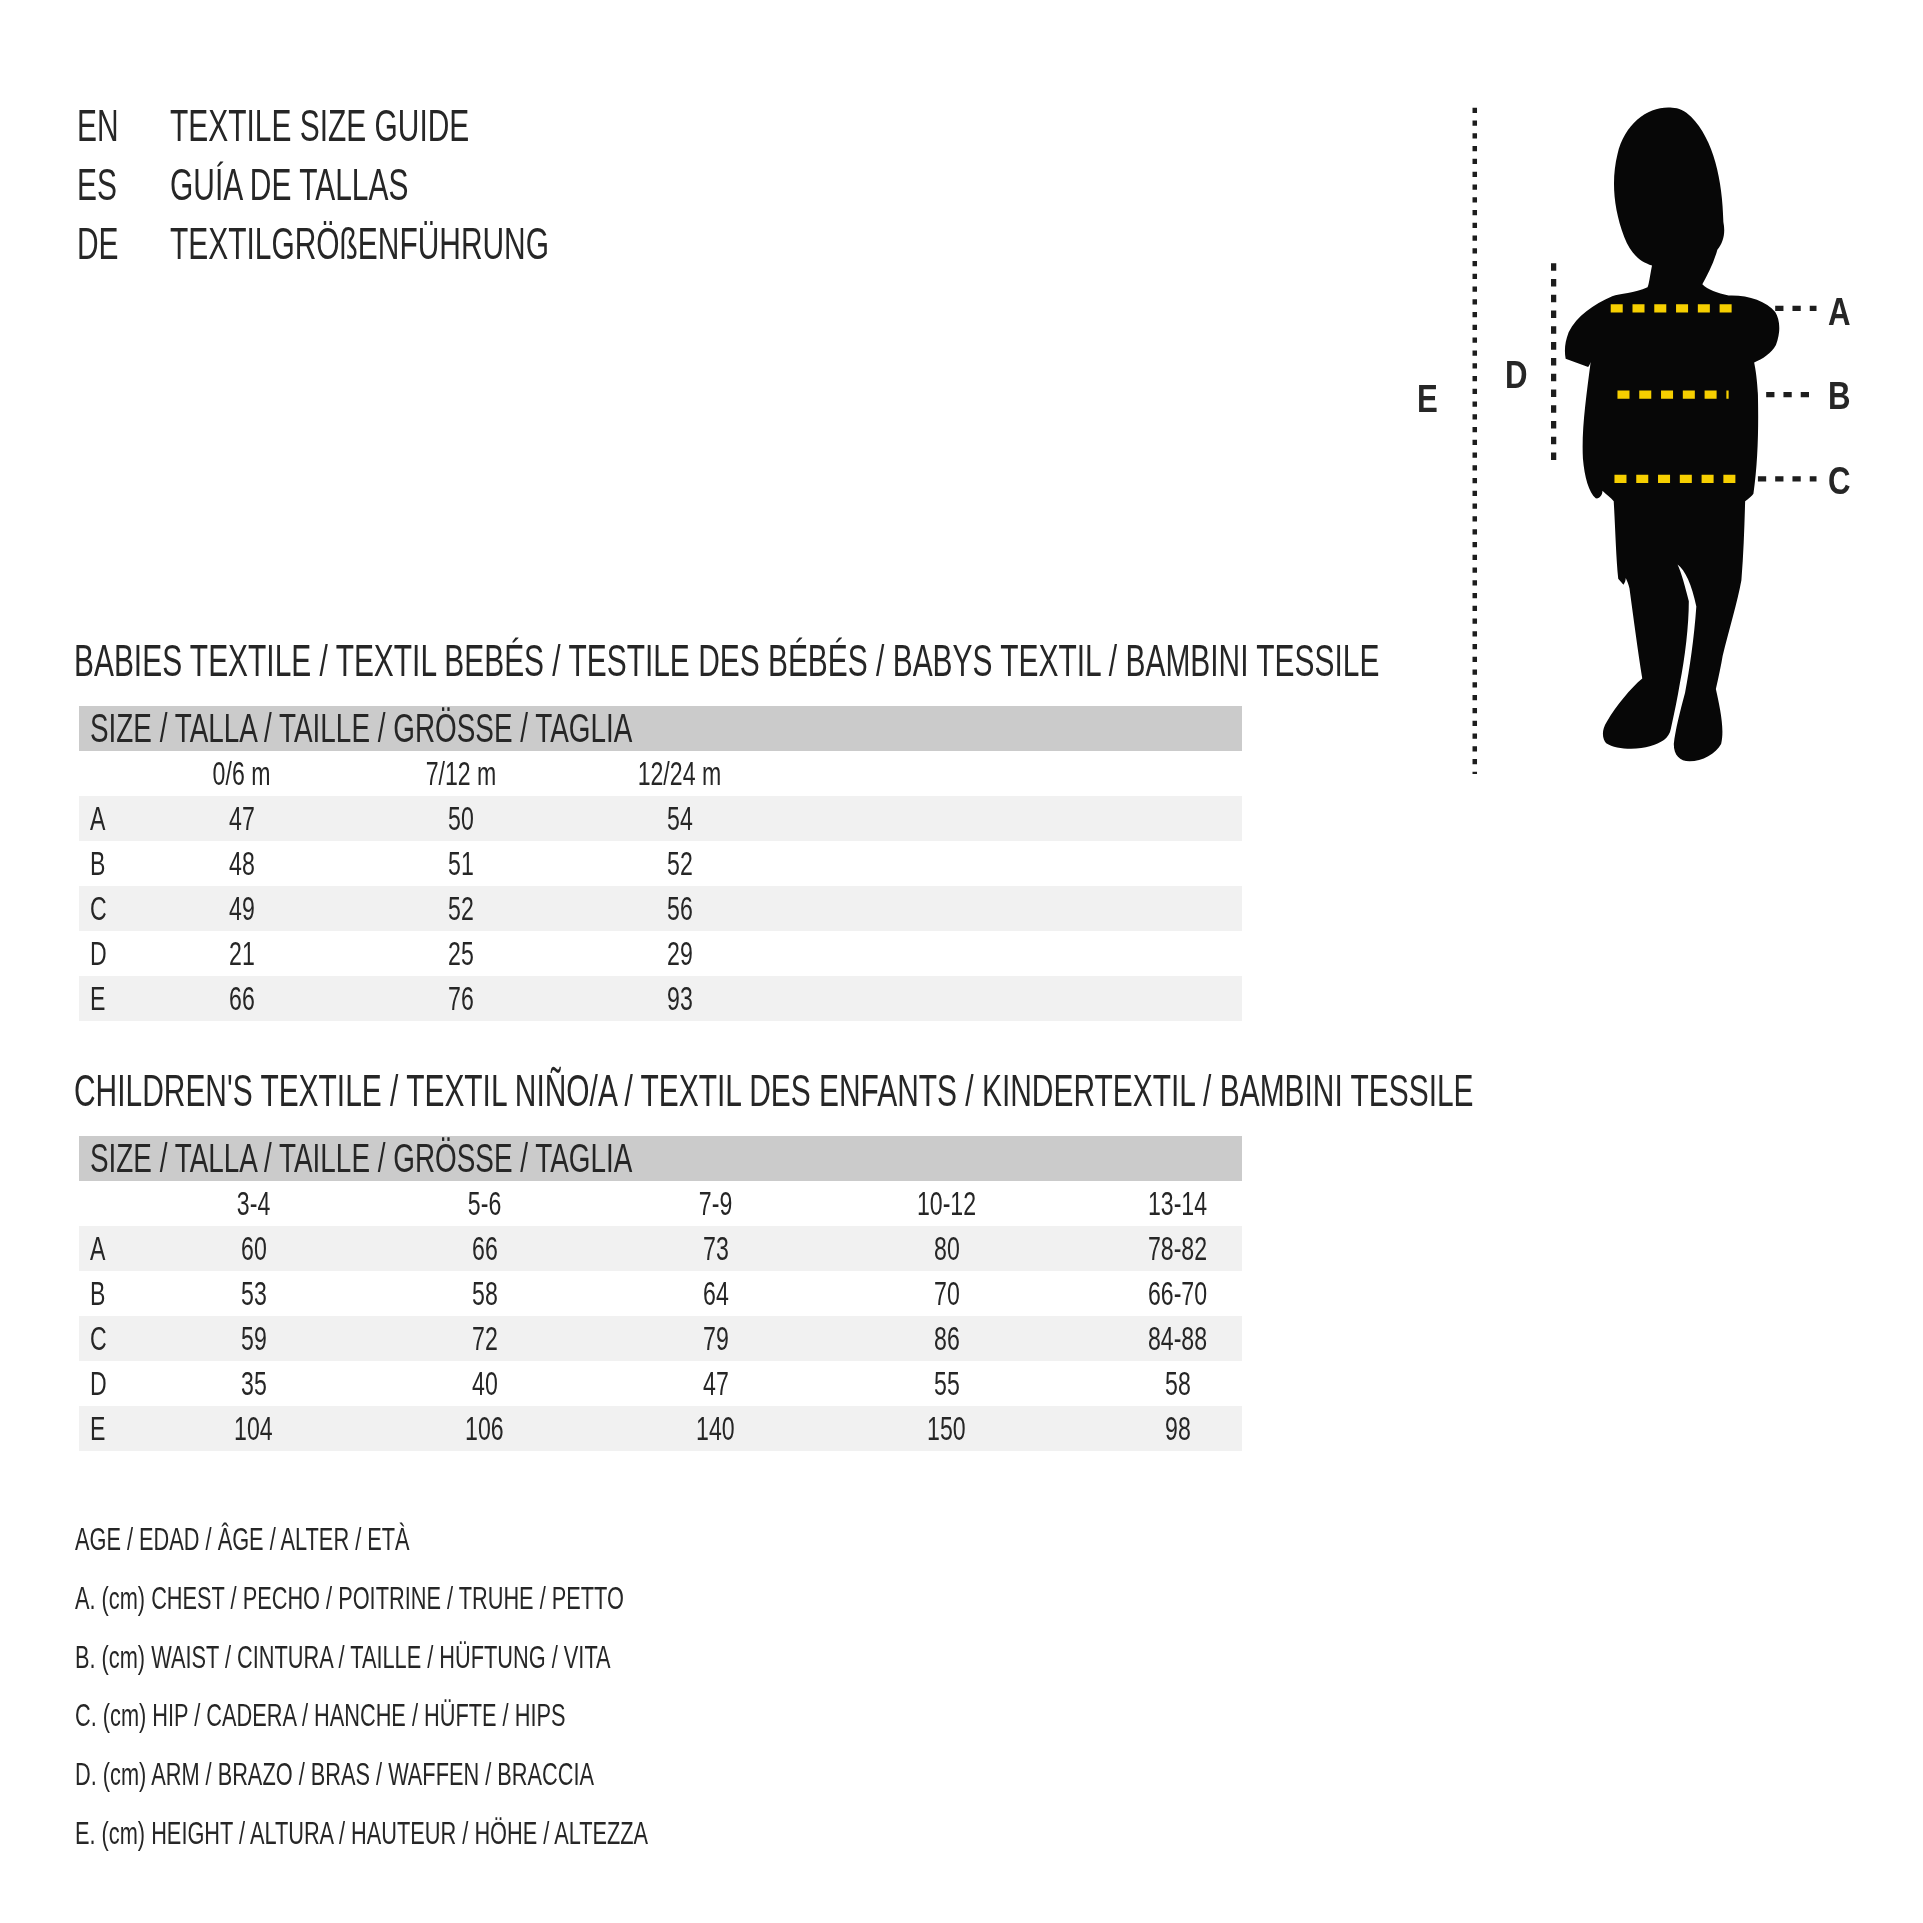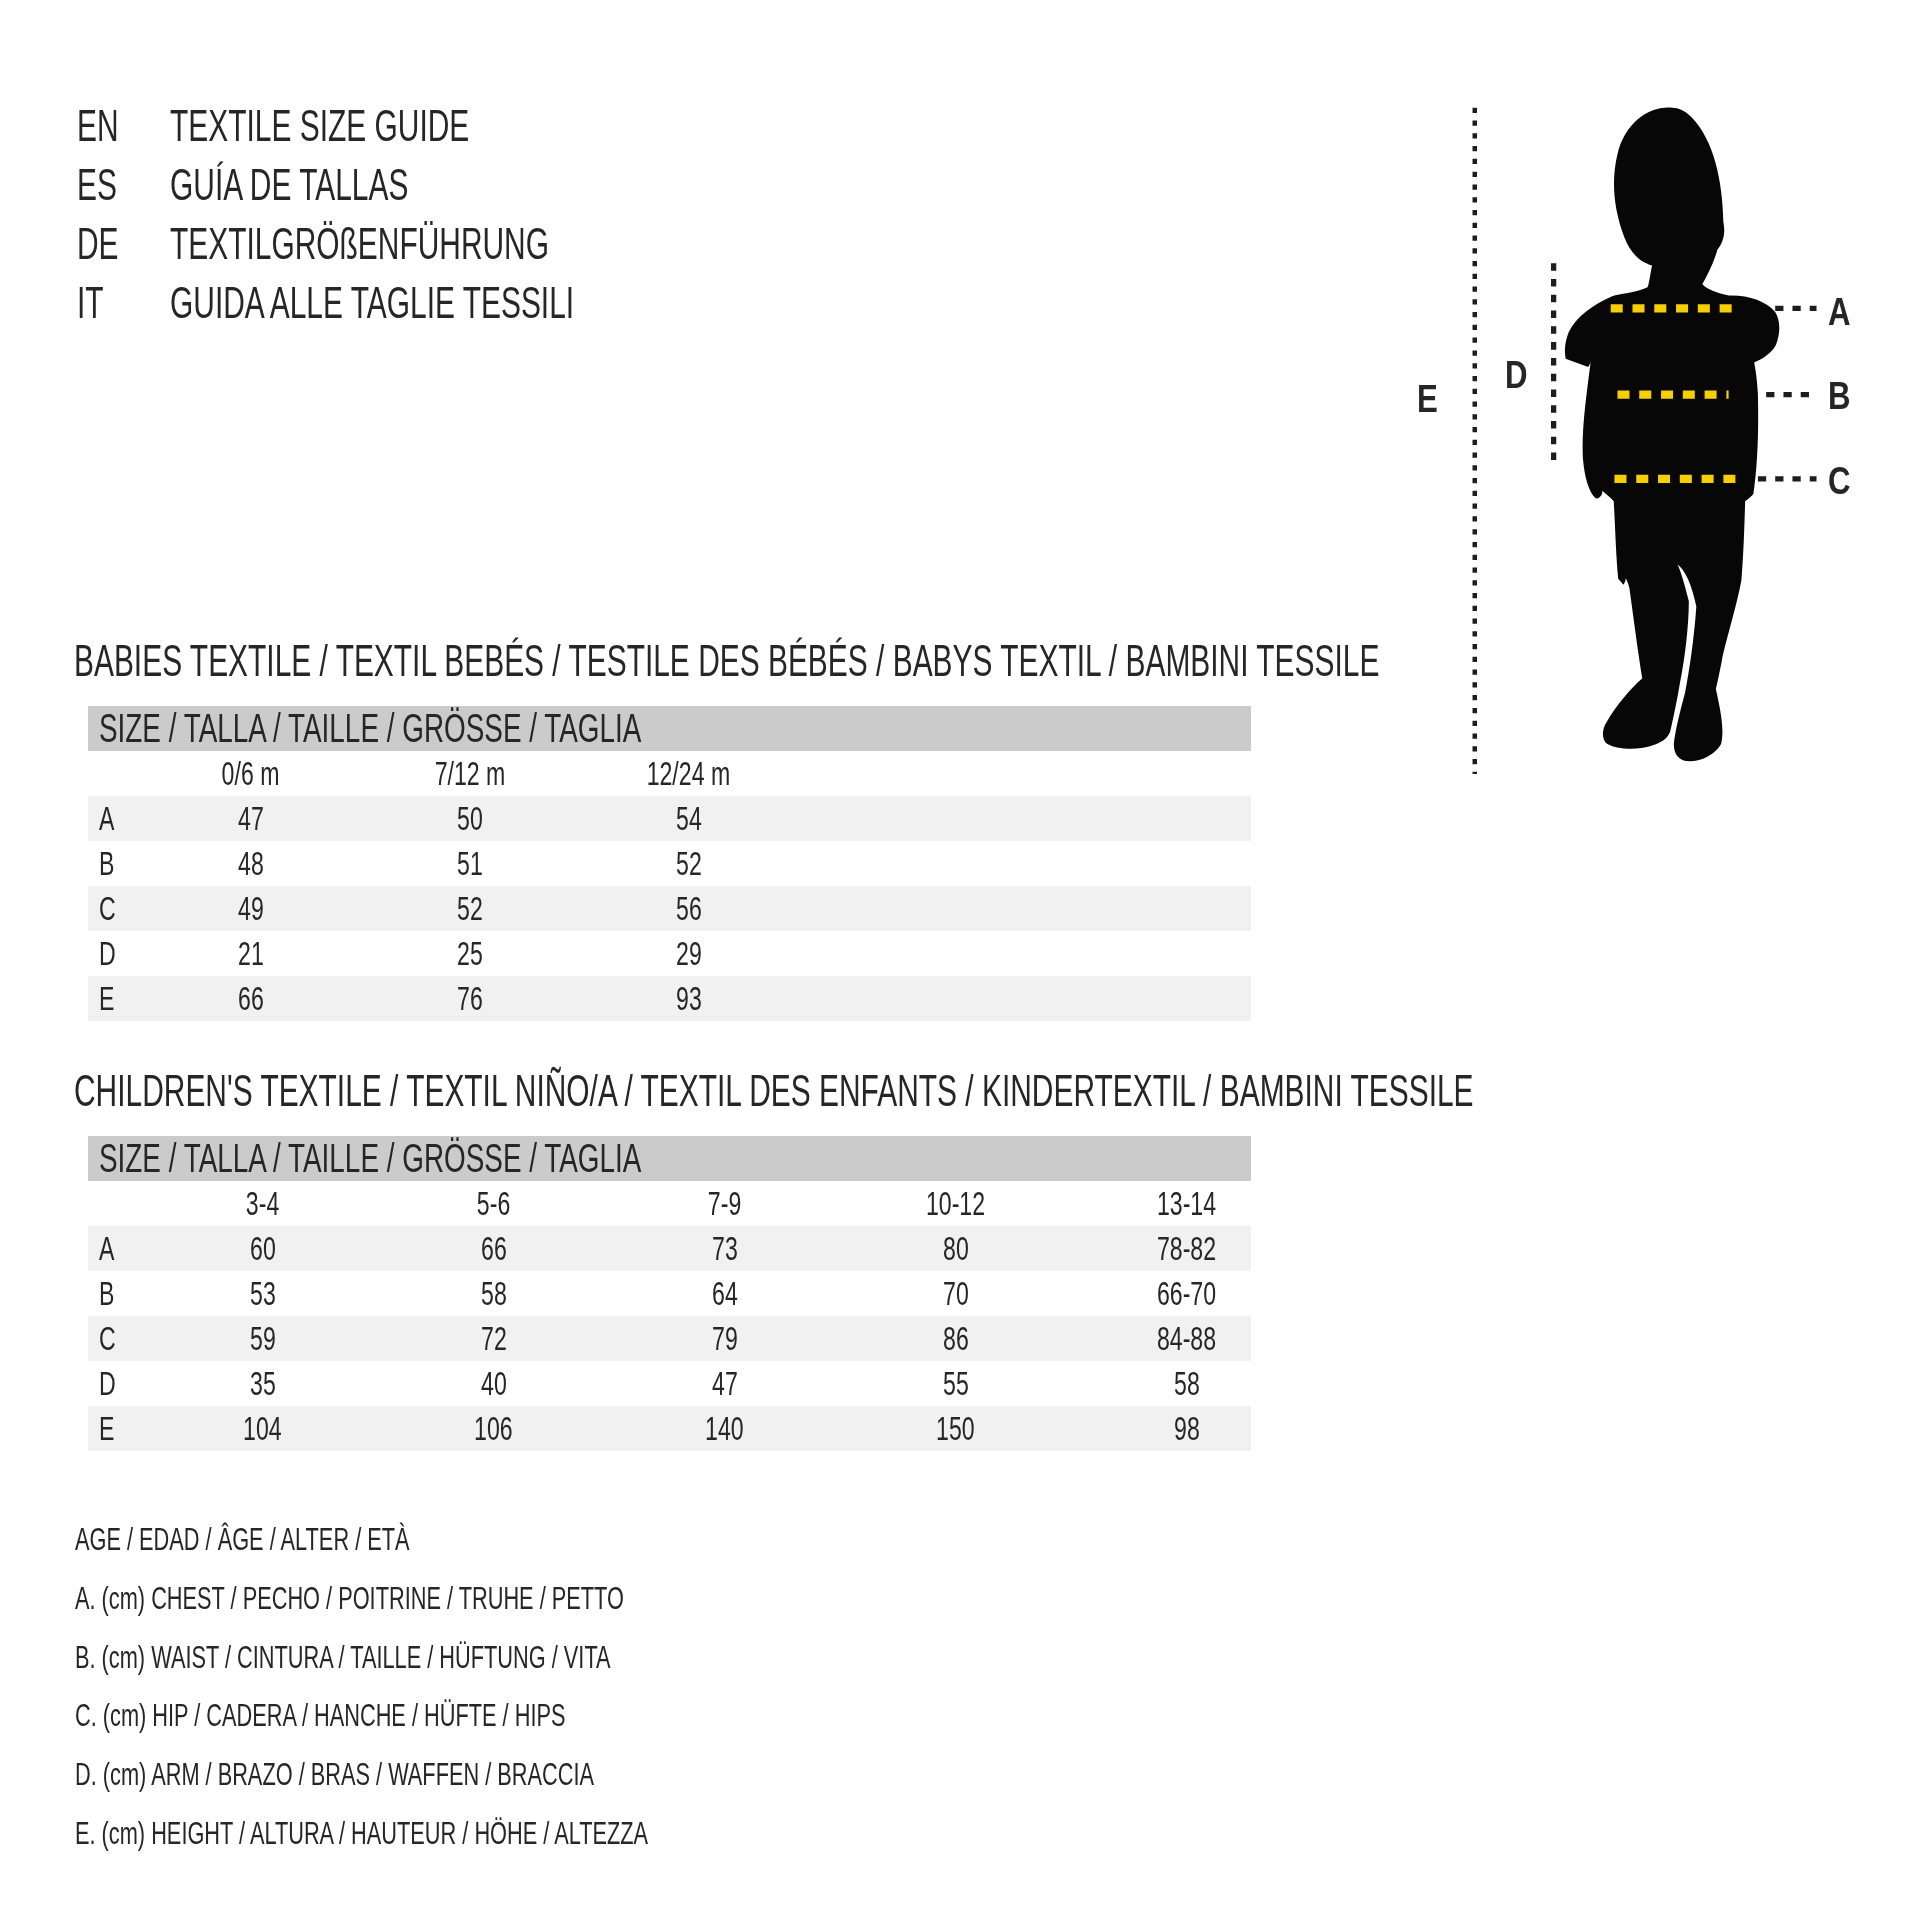--- a/index.html
+++ b/index.html
@@ -13,21 +13,21 @@
   
   .lang-block{left:77px;top:96px;}
   .lang-row{display:flex;align-items:center;height:59px;font-size:44px;}
   .lang-code{flex:0 0 93px;}
 
   
   .fig-svg{left:1413px;top:83px;}
   .fig-label{font-size:39px;color:#262626;}
 
   
-  .tbl{left:88px;width:1163px;}
+  .tbl{left:79px;width:1163px;}
   .sec-title{left:74px;font-size:44px;height:53px;line-height:53px;}
   .size-bar{height:45px;background:#cbcbcb;display:flex;align-items:center;padding-left:10.5px;box-sizing:border-box;font-size:41px;}
   .t-row{display:grid;height:45px;align-items:center;font-size:34px;}
   .t-row.cols3{grid-template-columns:53px 219px 219px 219px 1fr;}
   .t-row.cols5{grid-template-columns:53px 219px 219px 219px 219px 219px 1fr;gap:12px;}
   .t-row .letter{padding-left:10.5px;}
   .t-row .val{text-align:center;}
   .t-row.shade{background:#f1f1f1;}
 
   
@@ -41,24 +41,20 @@
     <span class="lang-code"><span class="cx">EN</span></span>
     <span class="cx">TEXTILE SIZE GUIDE</span>
   </div>
   <div class="lang-row">
     <span class="lang-code"><span class="cx">ES</span></span>
     <span class="cx">GUÍA DE TALLAS</span>
   </div>
   <div class="lang-row">
     <span class="lang-code"><span class="cx">DE</span></span>
     <span class="cx">TEXTILGRÖßENFÜHRUNG</span>
-  </div>
-  <div class="lang-row">
-    <span class="lang-code"><span class="cx">IT</span></span>
-    <span class="cx">GUIDA ALLE TAGLIE TESSILI</span>
   </div>
 </section>
 
 <svg class="abs fig-svg" width="451" height="706" viewBox="0 0 600 940">
 
   <line x1="82" y1="33" x2="82" y2="920" stroke="#1d1d1d" stroke-width="6" stroke-dasharray="7 10"></line>
 
   <line x1="187" y1="240" x2="187" y2="513" stroke="#1d1d1d" stroke-width="7" stroke-dasharray="10 11"></line>
 
   <line x1="436" y1="300" x2="537" y2="300" stroke="#1d1d1d" stroke-width="7" stroke-dasharray="11 12"></line>

